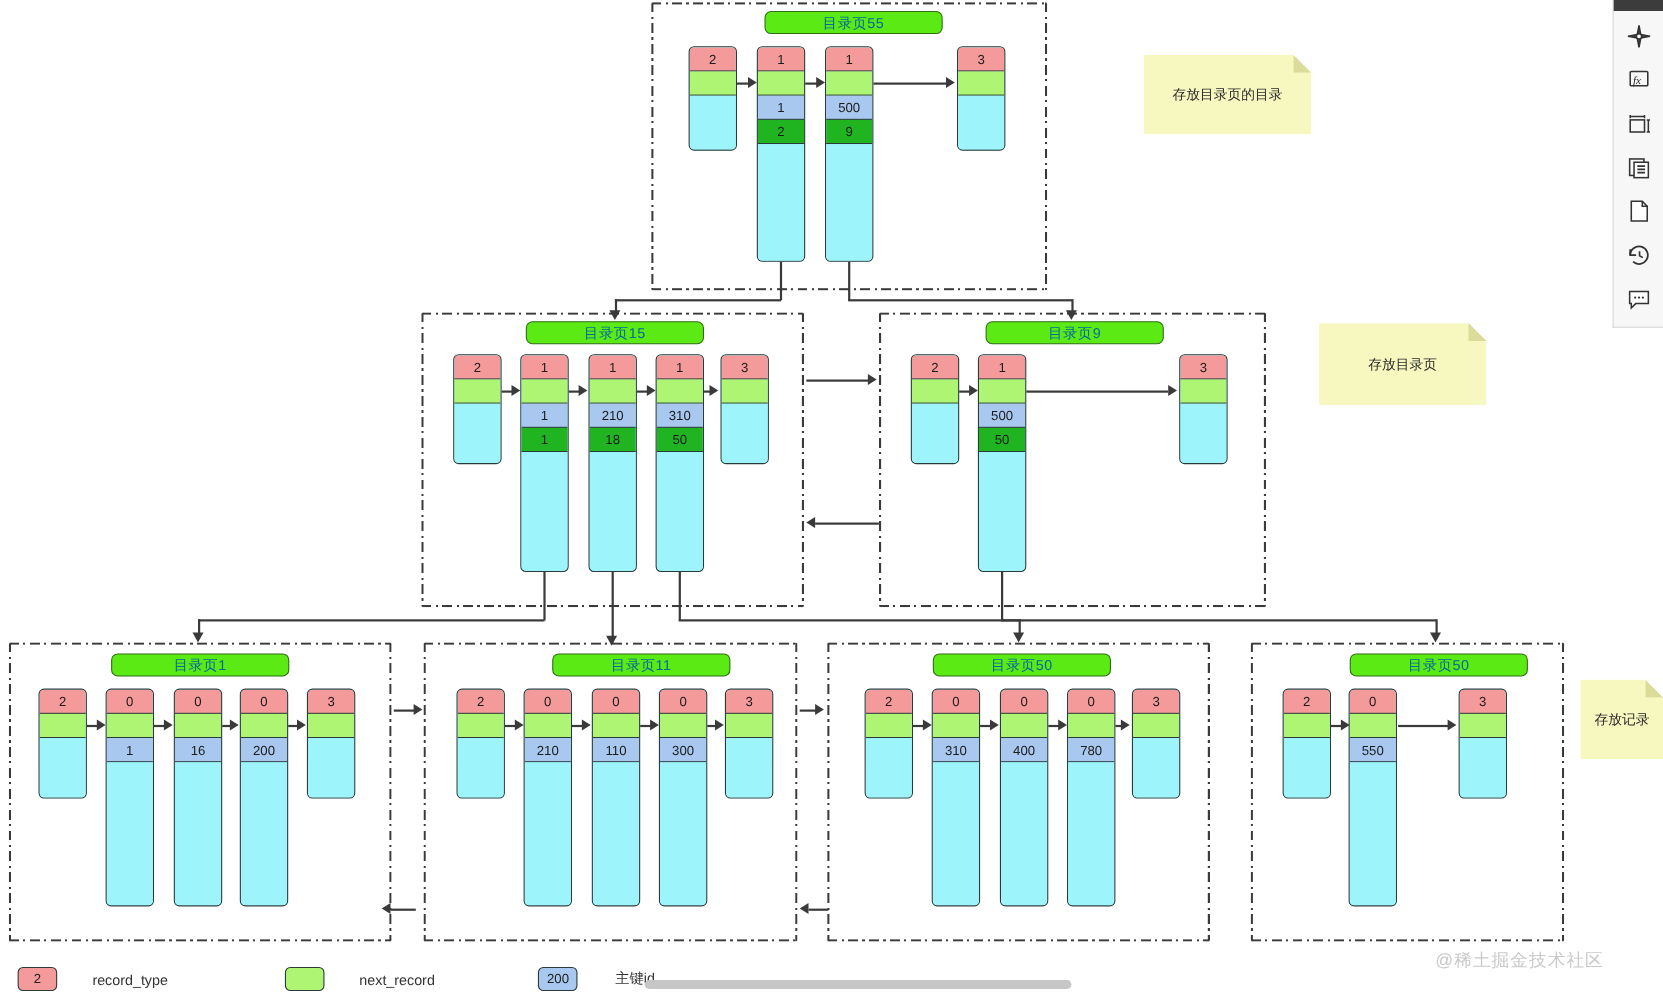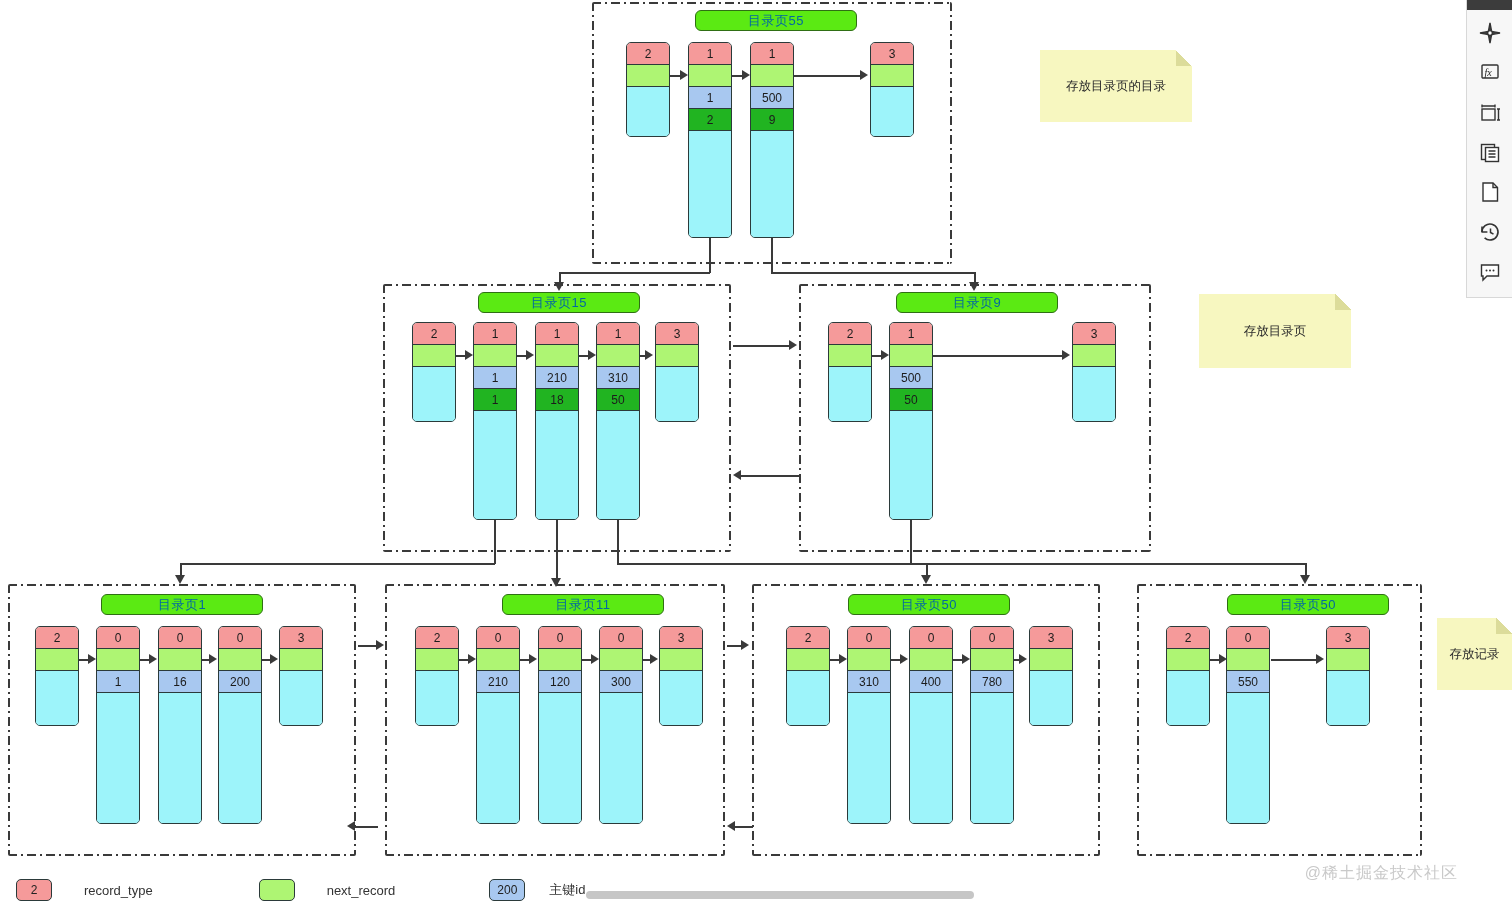--- a/index.html
+++ b/index.html
@@ -370,21 +370,21 @@
   </div>
   <div class="rec" style="left:476px; top:626px; height:198px;">
     <div class="seg type">0</div>
     <div class="seg next"></div>
     <div class="seg pk">210</div>
     <div class="seg body last"></div>
   </div>
   <div class="rec" style="left:538px; top:626px; height:198px;">
     <div class="seg type">0</div>
     <div class="seg next"></div>
-    <div class="seg pk">120</div>
+    <div class="seg pk">110</div>
     <div class="seg body last"></div>
   </div>
   <div class="rec" style="left:599px; top:626px; height:198px;">
     <div class="seg type">0</div>
     <div class="seg next"></div>
     <div class="seg pk">300</div>
     <div class="seg body last"></div>
   </div>
   <div class="rec" style="left:659px; top:626px; height:100px;">
     <div class="seg type">3</div>
@@ -491,21 +491,21 @@
     <div class="lg-item" style="margin-left:16px;">
       <div class="lg-swatch" style="background:#F59A9A;">2</div>
       <div class="lg-label" style="margin-left:32px;">record_type</div>
     </div>
     <div class="lg-item" style="margin-left:106px;">
       <div class="lg-swatch" style="background:#AEF573;"></div>
       <div class="lg-label" style="margin-left:32px;">next_record</div>
     </div>
     <div class="lg-item" style="margin-left:94px;">
       <div class="lg-swatch" style="background:#A8C8F0;">200</div>
-      <div class="lg-label" style="margin-left:24px;">主键id</div>
+      <div class="lg-label" style="margin-left:34px;">主键id</div>
     </div>
   </div>
 
   <div id="watermark">@稀土掘金技术社区</div>
 
   <div id="scroll-track">
     <div id="hscroll"></div>
   </div>
 
   <div id="toolbar">

